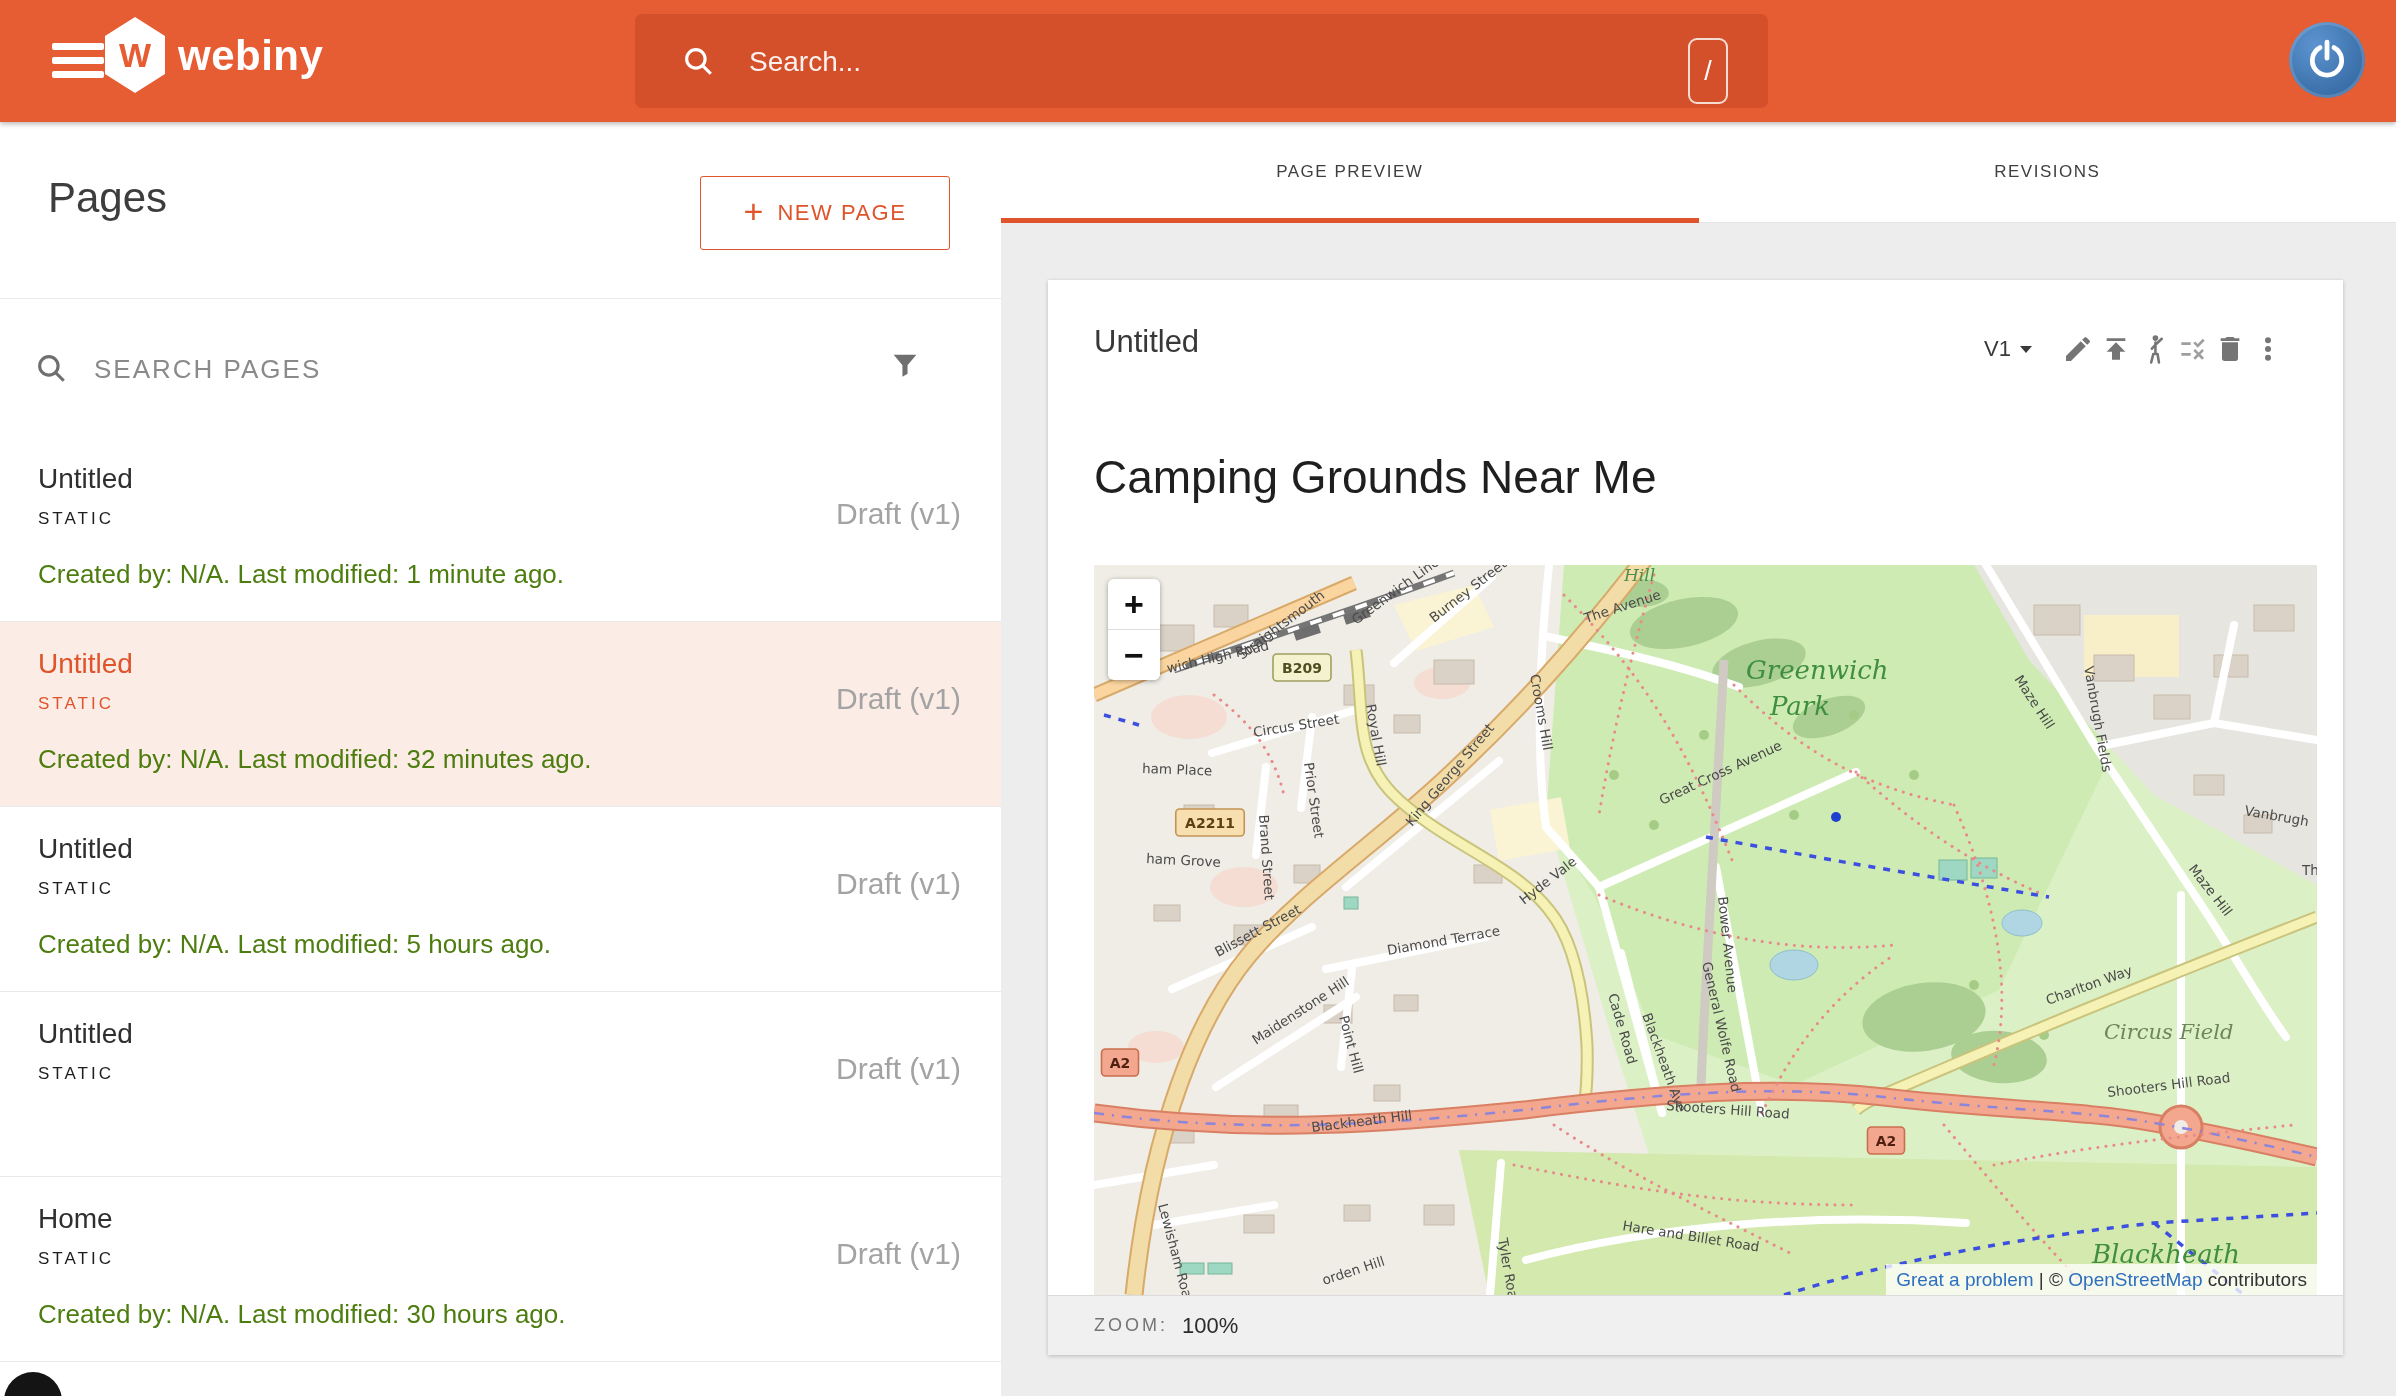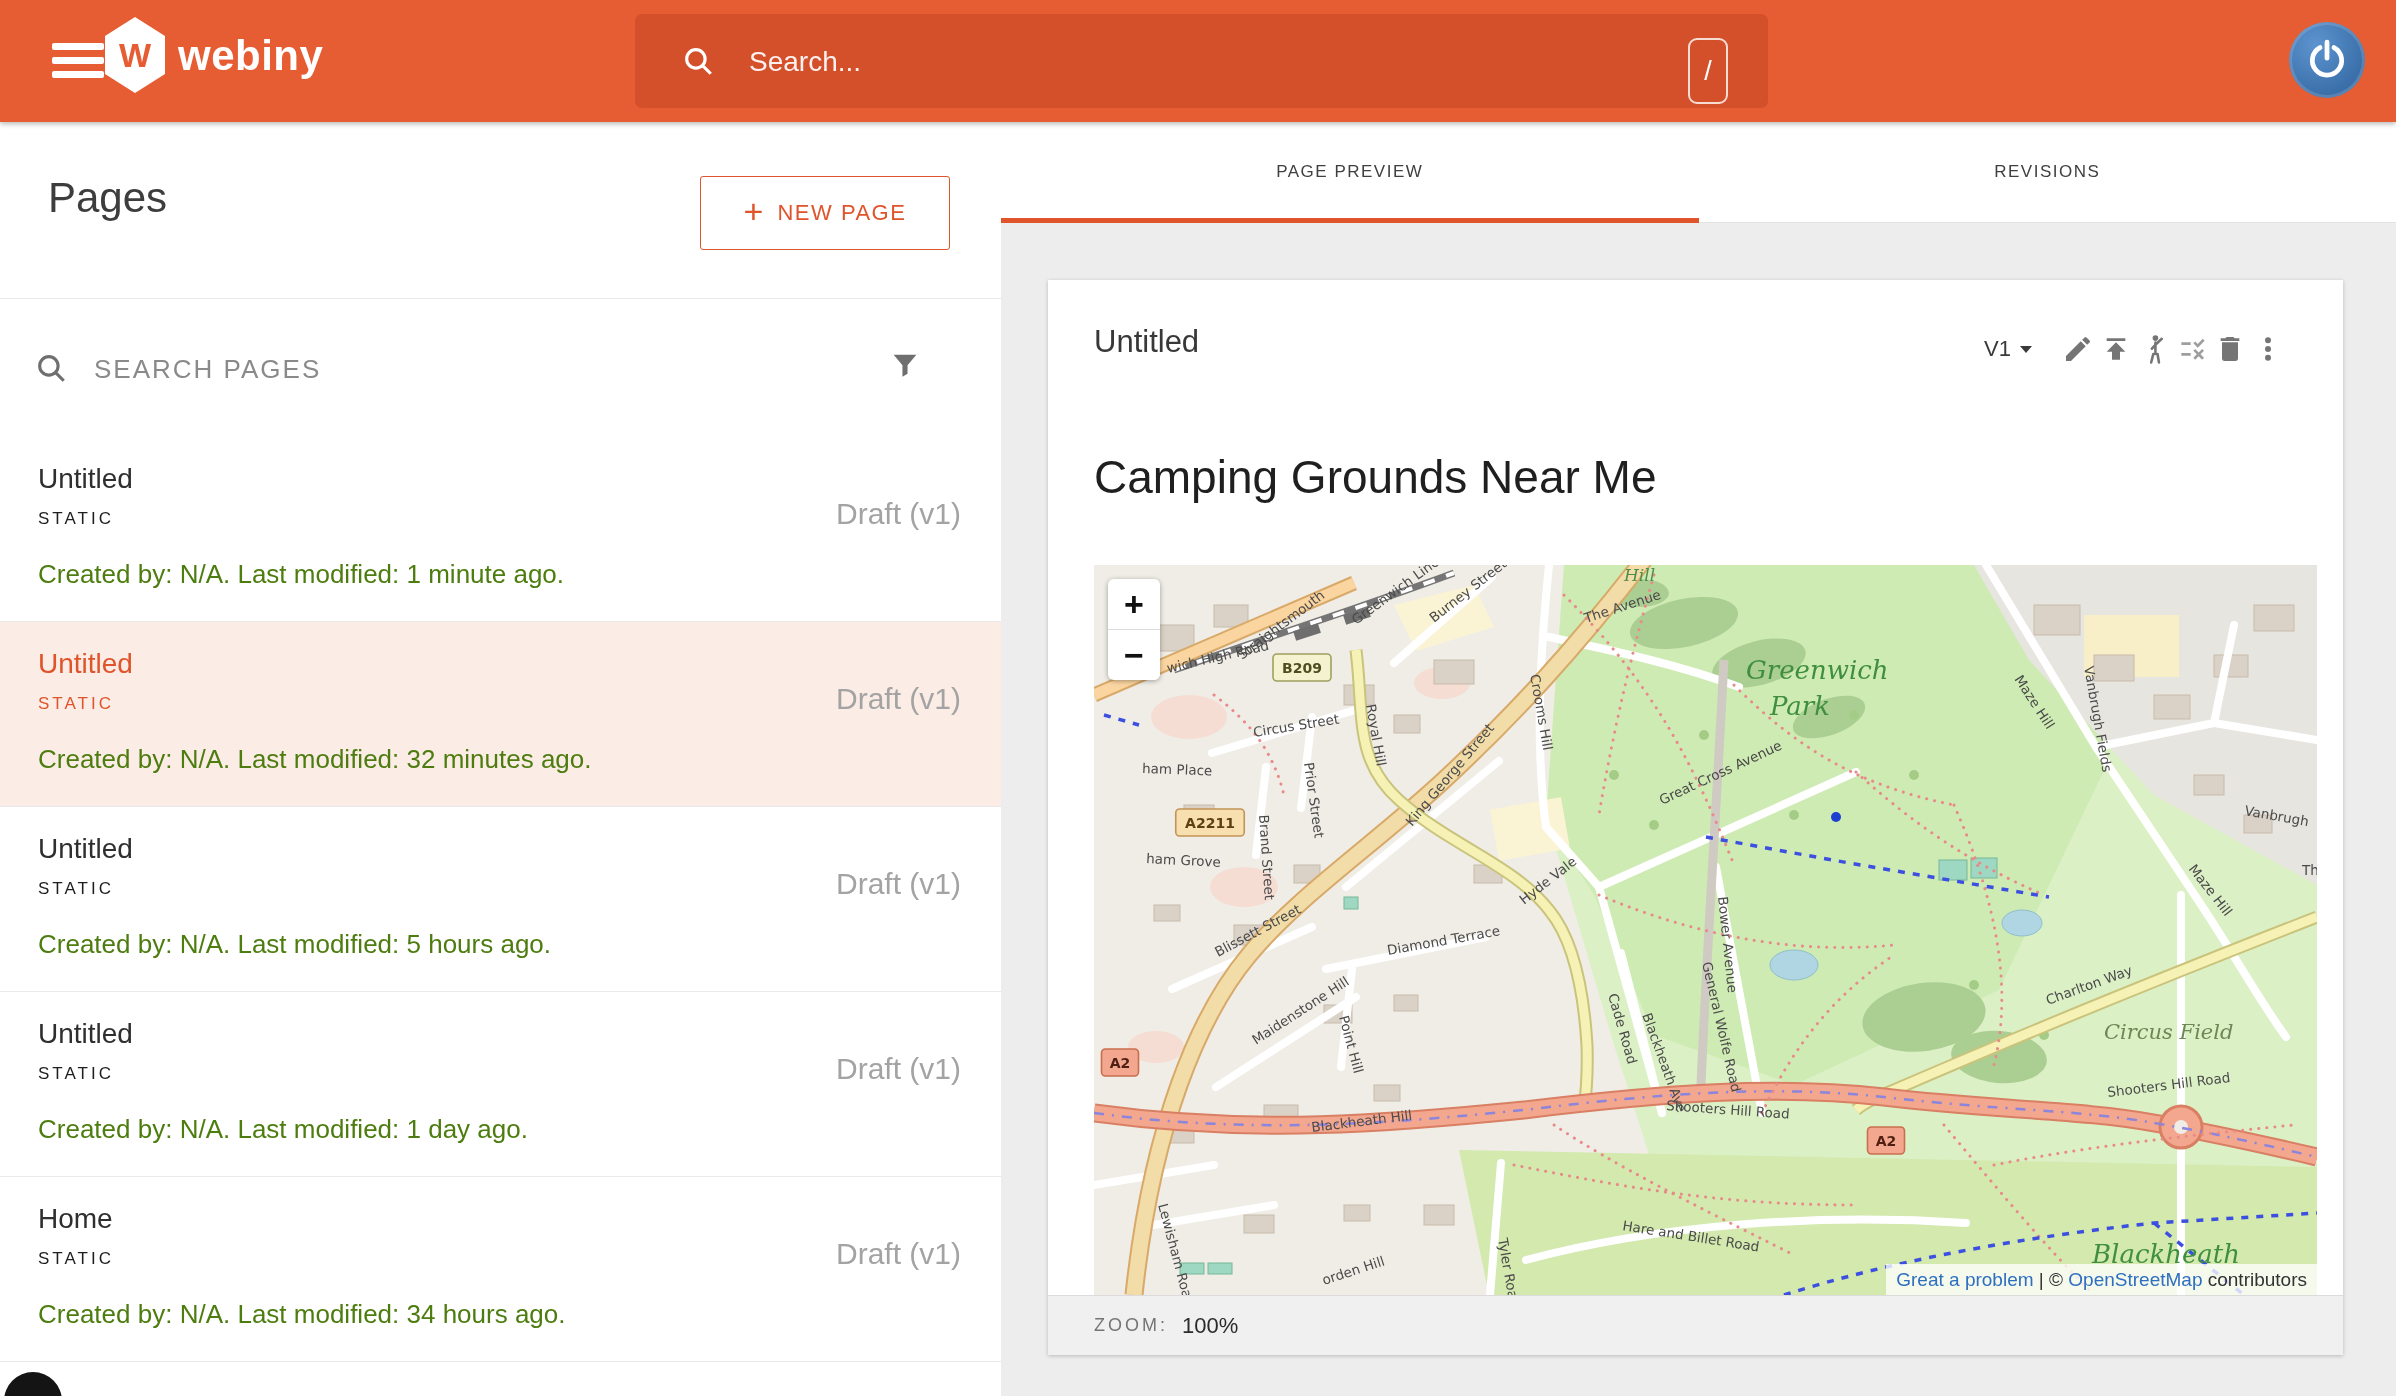--- a/index.html
+++ b/index.html
@@ -155,27 +155,26 @@
         <div class="row">
       <div class="t">Untitled</div>
       <div class="ty">STATIC</div>
       <div class="st">Draft (v1)</div>
       <div class="m">Created by: N/A. Last modified: 5 hours ago.</div>
     </div>
         <div class="row">
       <div class="t">Untitled</div>
       <div class="ty">STATIC</div>
       <div class="st">Draft (v1)</div>
-      <div class="m">Created by: N/A. Last modified: 1 day ago.</div>
     </div>
         <div class="row">
       <div class="t">Home</div>
       <div class="ty">STATIC</div>
       <div class="st">Draft (v1)</div>
-      <div class="m">Created by: N/A. Last modified: 34 hours ago.</div>
+      <div class="m">Created by: N/A. Last modified: 30 hours ago.</div>
     </div>
       </div>
     <div class="fab-sliver"></div>
   </div>
 
   <div class="right-panel">
     <div class="tabbar">
       <div class="tab active">PAGE PREVIEW</div>
       <div class="tab">REVISIONS</div>
     </div>

